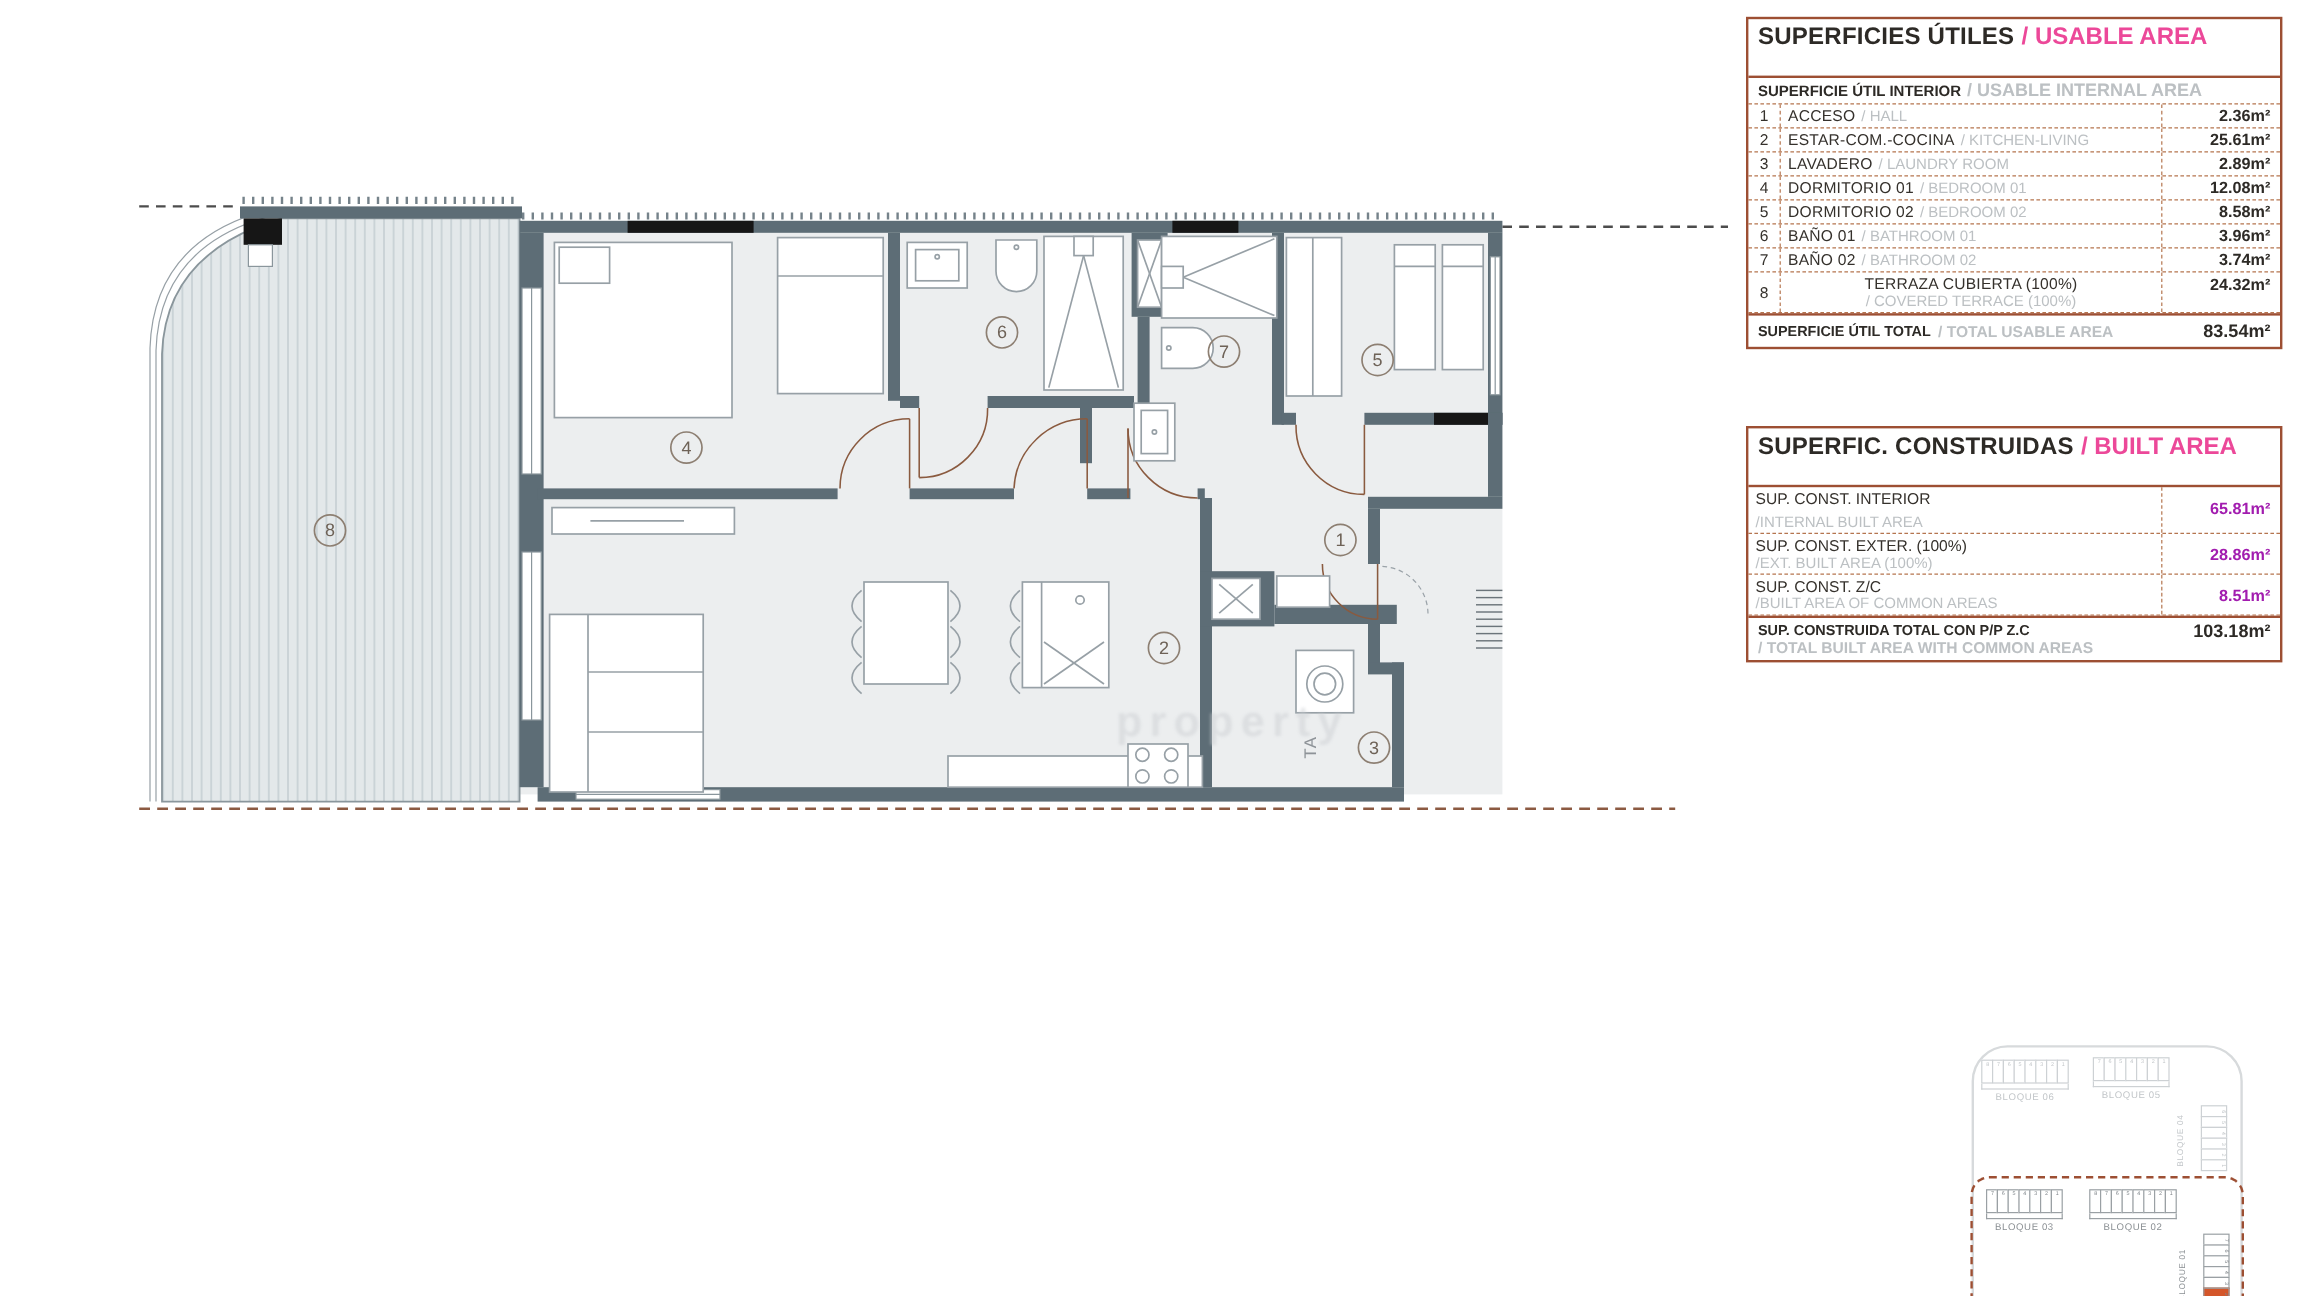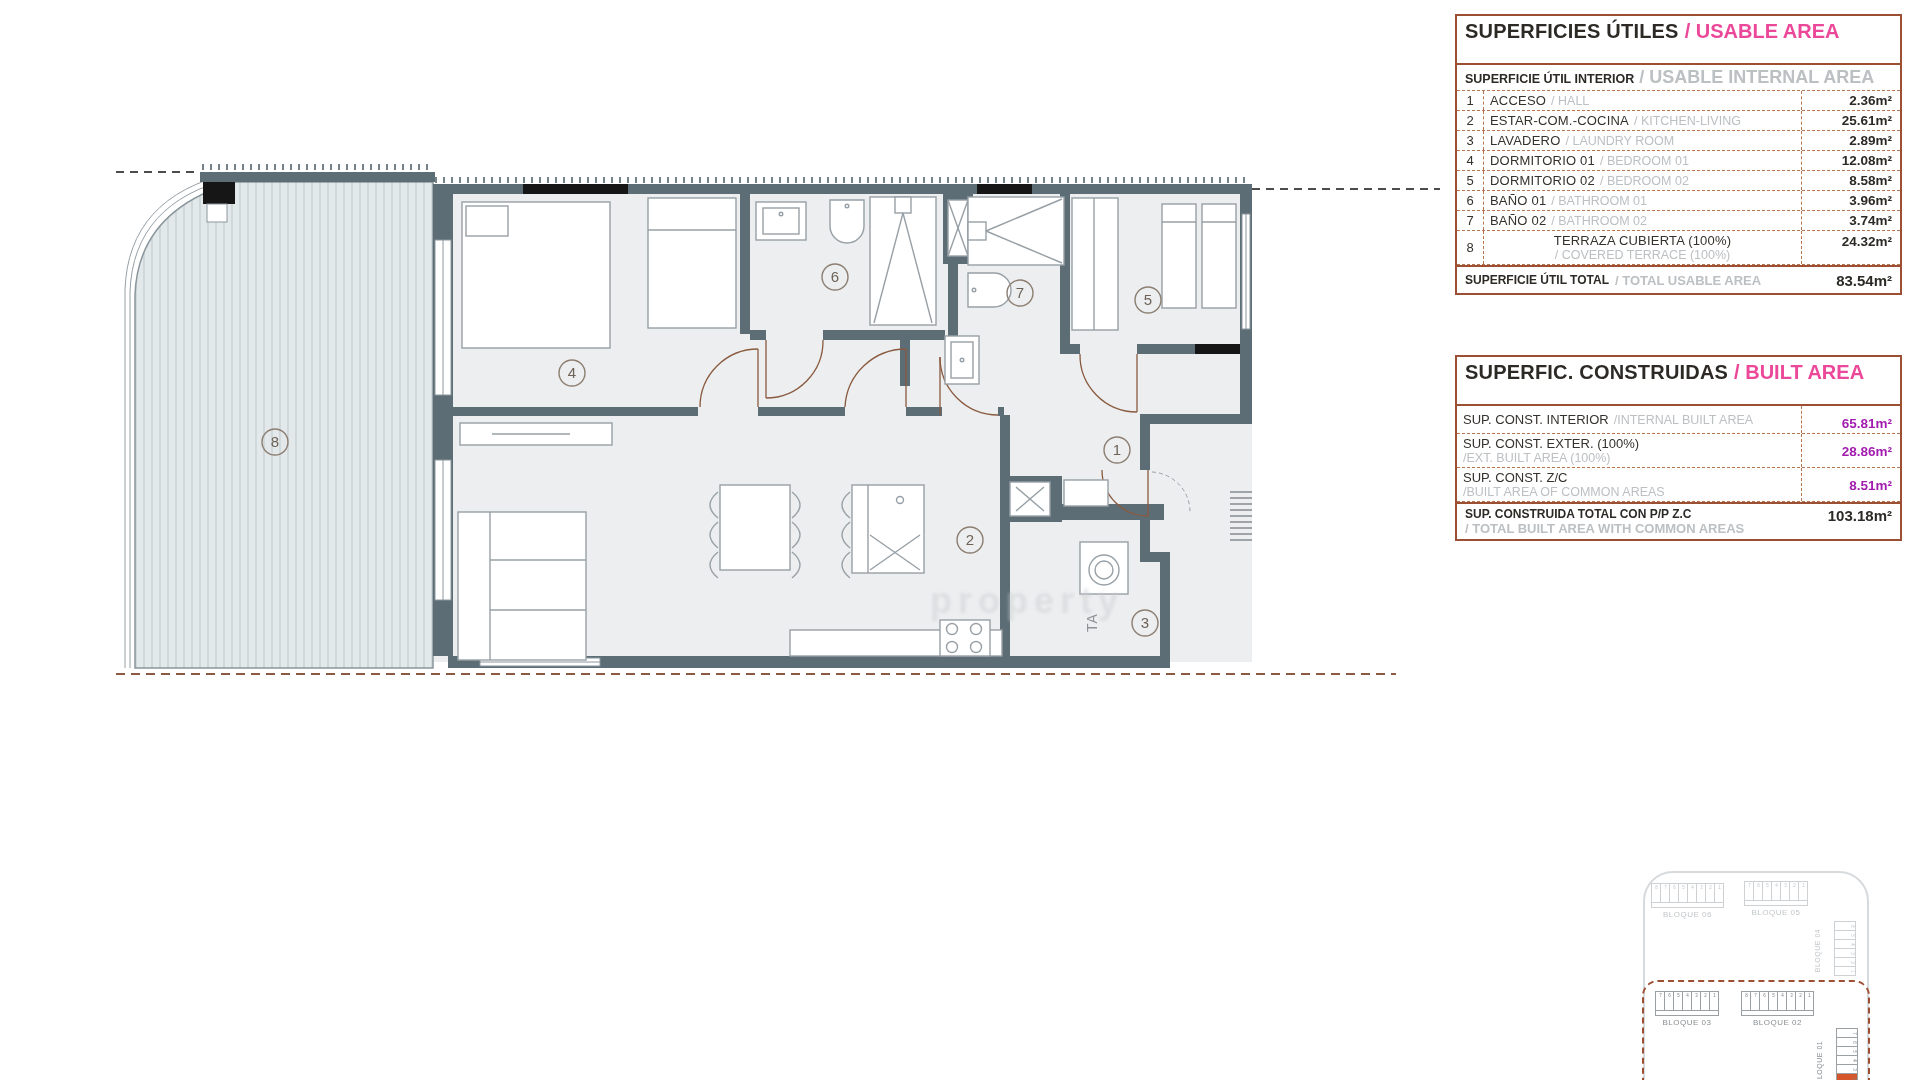--- a/index.html
+++ b/index.html
@@ -21,21 +21,21 @@
     display:flex;align-items:baseline;gap:6px;padding:4px 8px 20px 8px;
     border-bottom:2px solid #9d4f33;
   }
   .tbl-header .es{font-size:20px;font-weight:bold;letter-spacing:.2px;color:#2d2a26;}
   .tbl-header .en{font-size:20px;font-weight:bold;color:#ec4899;}
   .tbl-sub{
     display:flex;align-items:baseline;gap:5px;padding:2px 8px;
     border-bottom:1px dashed #b5754f;
   }
   .tbl-sub .es{font-size:12.5px;font-weight:bold;color:#2d2a26;}
-  .tbl-sub .en{font-size:18px;font-weight:bold;color:#bcc0c3;}
+  .tbl-sub .en{font-size:15px;font-weight:bold;color:#bcc0c3;}
   .row{display:flex;align-items:stretch;border-bottom:1px dashed #b5754f;min-height:19px;}
   .row:last-of-type{border-bottom:none;}
   .c-num{
     flex:0 0 26px;display:flex;align-items:center;justify-content:center;
     font-size:13px;color:#35312c;border-right:1px dashed #b5754f;
   }
   .c-name{flex:1 1 auto;display:flex;align-items:center;gap:5px;padding:2px 6px;flex-wrap:wrap;}
   .c-name.stacked{flex-direction:row;align-items:flex-start;gap:0;justify-content:center;}
   .c-name .es{font-size:13px;color:#35312c;letter-spacing:.2px;}
   .c-name .en{font-size:12.5px;color:#bcc0c3;}
@@ -51,21 +51,21 @@
   }
   .total .es{font-size:12px;font-weight:bold;color:#2d2a26;}
   .total .en{font-size:13px;font-weight:bold;color:#bcc0c3;}
   .total .val{margin-left:auto;font-size:15px;font-weight:bold;color:#2d2a26;}
   .total.stacked2{align-items:flex-start;}
   .total .lines{display:flex;flex-direction:column;}
   
   .b-row{display:flex;border-bottom:1px dashed #b5754f;}
   .b-row:last-of-type{border-bottom:none;}
   .b-left{flex:1 1 auto;padding:2px 6px;display:flex;flex-direction:column;justify-content:center;}
-  .b-left .line1{display:flex;gap:5px;align-items:baseline;flex-wrap:wrap;}
+  .b-left .line1{display:flex;gap:5px;align-items:baseline;flex-wrap:wrap;flex-direction:column;}
   .b-left .es{font-size:13px;color:#35312c;}
   .b-left .en{font-size:12.5px;color:#bcc0c3;}
   .b-val{
     flex:0 0 86px;display:flex;justify-content:flex-end;align-items:flex-start;
     padding:10px 8px 2px 4px;font-size:13.5px;font-weight:bold;color:#a21caf;
     border-left:1px dashed #b5754f;
   }
   
   .watermark{
     position:absolute;left:930px;top:580px;font-size:36px;letter-spacing:6px;

